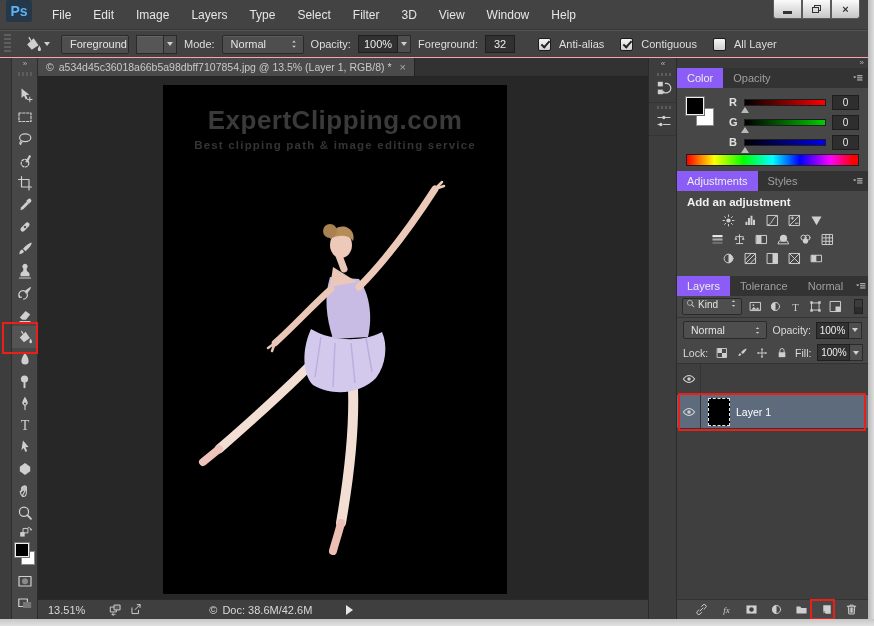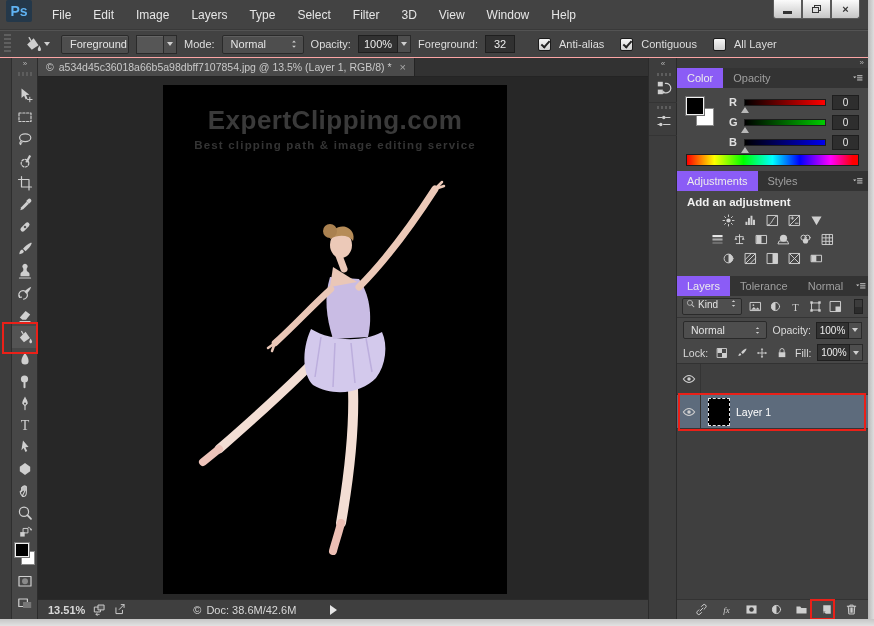--- a/index.html
+++ b/index.html
@@ -58,21 +58,21 @@
 .doctab{background:#4a4a4a;color:#c9c9c9;font-size:10.5px;display:flex;align-items:center;padding:0 8px;gap:5px;border-right:1px solid #242424;white-space:nowrap}
 .doctab .closex{color:#a8a8a8;font-size:11px;margin-left:3px}
 .canvas{flex:1;position:relative;background:#272727}
 .image{position:absolute;left:125px;top:8px;width:344px;height:509px;background:#000;overflow:hidden}
 .wmtitle{position:absolute;top:20px;left:0;width:100%;text-align:center;font-size:26px;font-weight:bold;color:#3a3a3a;letter-spacing:0.5px}
 .wmsub{position:absolute;top:54px;left:0;width:100%;text-align:center;font-size:11.5px;font-weight:bold;color:#343434;letter-spacing:1.2px}
 .bal{position:absolute;left:0;top:0;width:100%;height:100%}
 .statusbar{height:20px;background:#3f3f3f;border-top:1px solid #2a2a2a;display:flex;align-items:center;font-size:11px;color:#d8d8d8;padding-left:10px}
 .statusbar .sico{width:14px;height:13px;margin-right:6px}
 .statusbar .sico svg{width:14px;height:13px}
-.zoomtxt{margin-right:8px;font-weight:bold}
+.zoomtxt{margin-right:24px;font-weight:normal}
 .docinfo{margin-left:60px;display:flex;gap:5px}
 .playarrow{margin-left:34px;width:0;height:0;border-top:5px solid transparent;border-bottom:5px solid transparent;border-left:7px solid #e6e6e6}
 
 .dockstrip{position:absolute;left:648px;top:0;width:29px;bottom:7px;background:#3d3d3d;border-left:1px solid #2b2b2b;border-right:1px solid #2b2b2b}
 .dshead{height:12px;font-size:8px;color:#b5b5b5;text-align:center;line-height:12px;letter-spacing:-1px}
 .dockbtn{width:29px;padding:3px 0 6px 0;display:flex;flex-direction:column;align-items:center;border-bottom:1px solid #343434}
 .dockbtn .dgrip{width:14px;height:3px;margin-bottom:4px;background:repeating-linear-gradient(90deg,#5d5d5d 0 2px,transparent 2px 4px)}
 .dockbtn svg{width:16px;height:16px}
 
 .panels{position:absolute;left:677px;top:0;width:191px;bottom:7px;background:#434343;display:flex;flex-direction:column}

